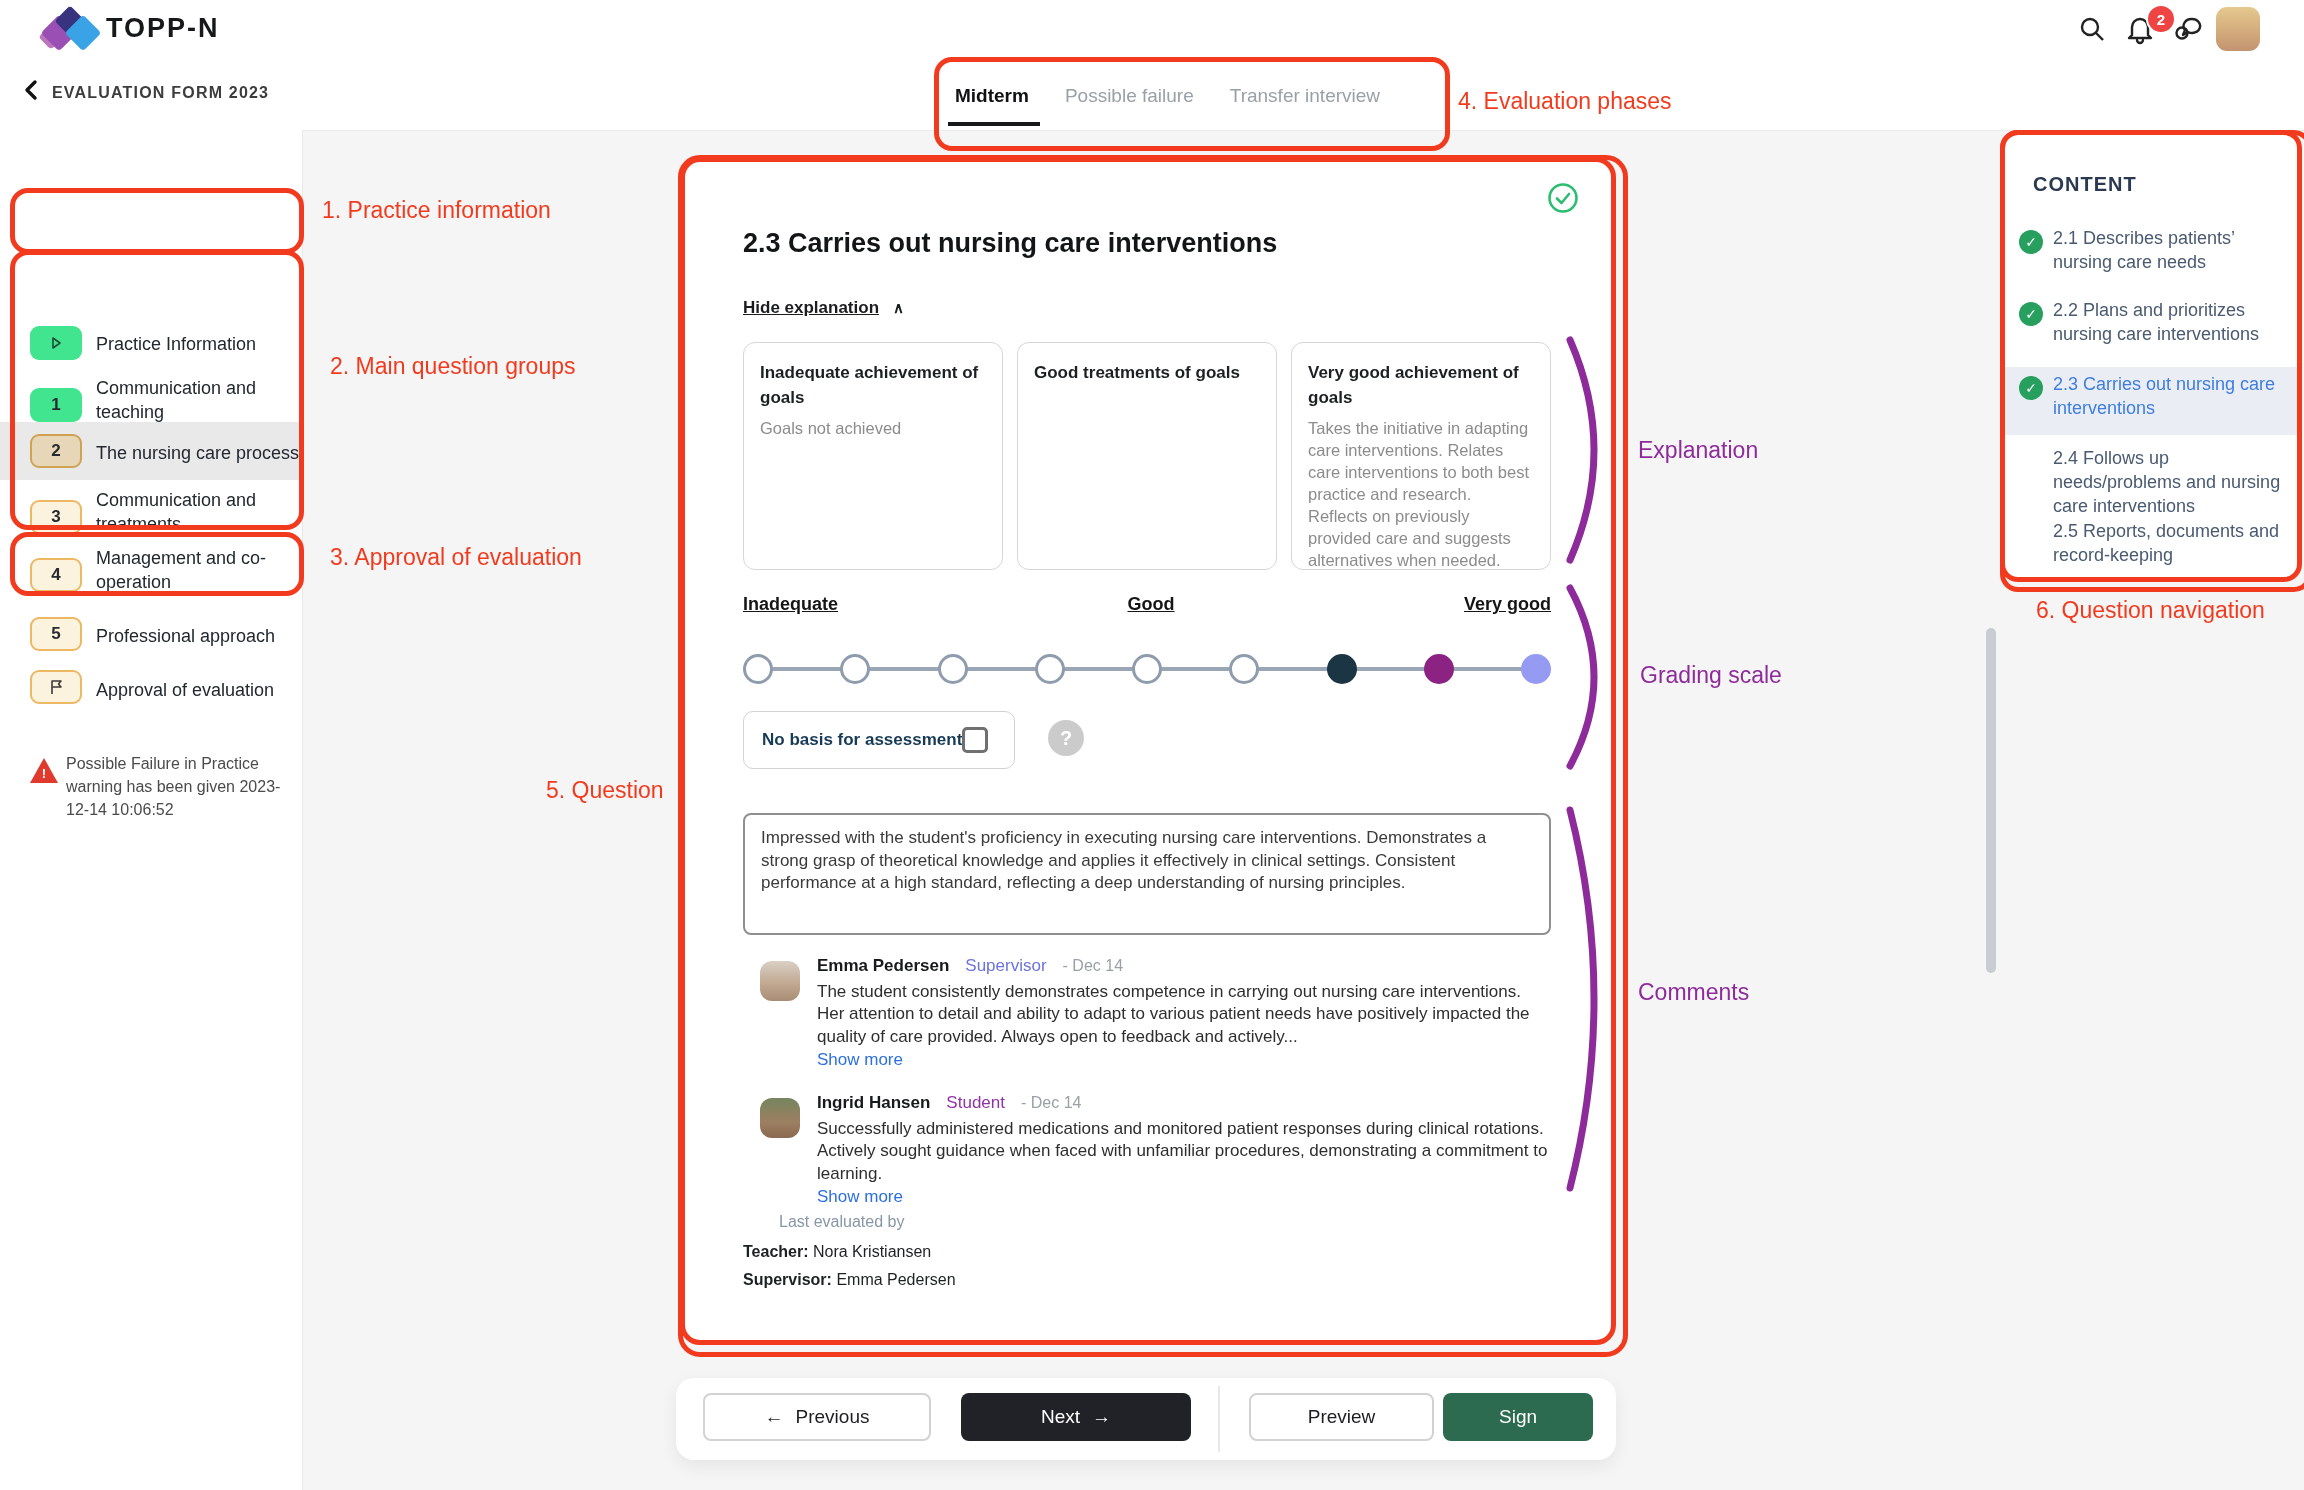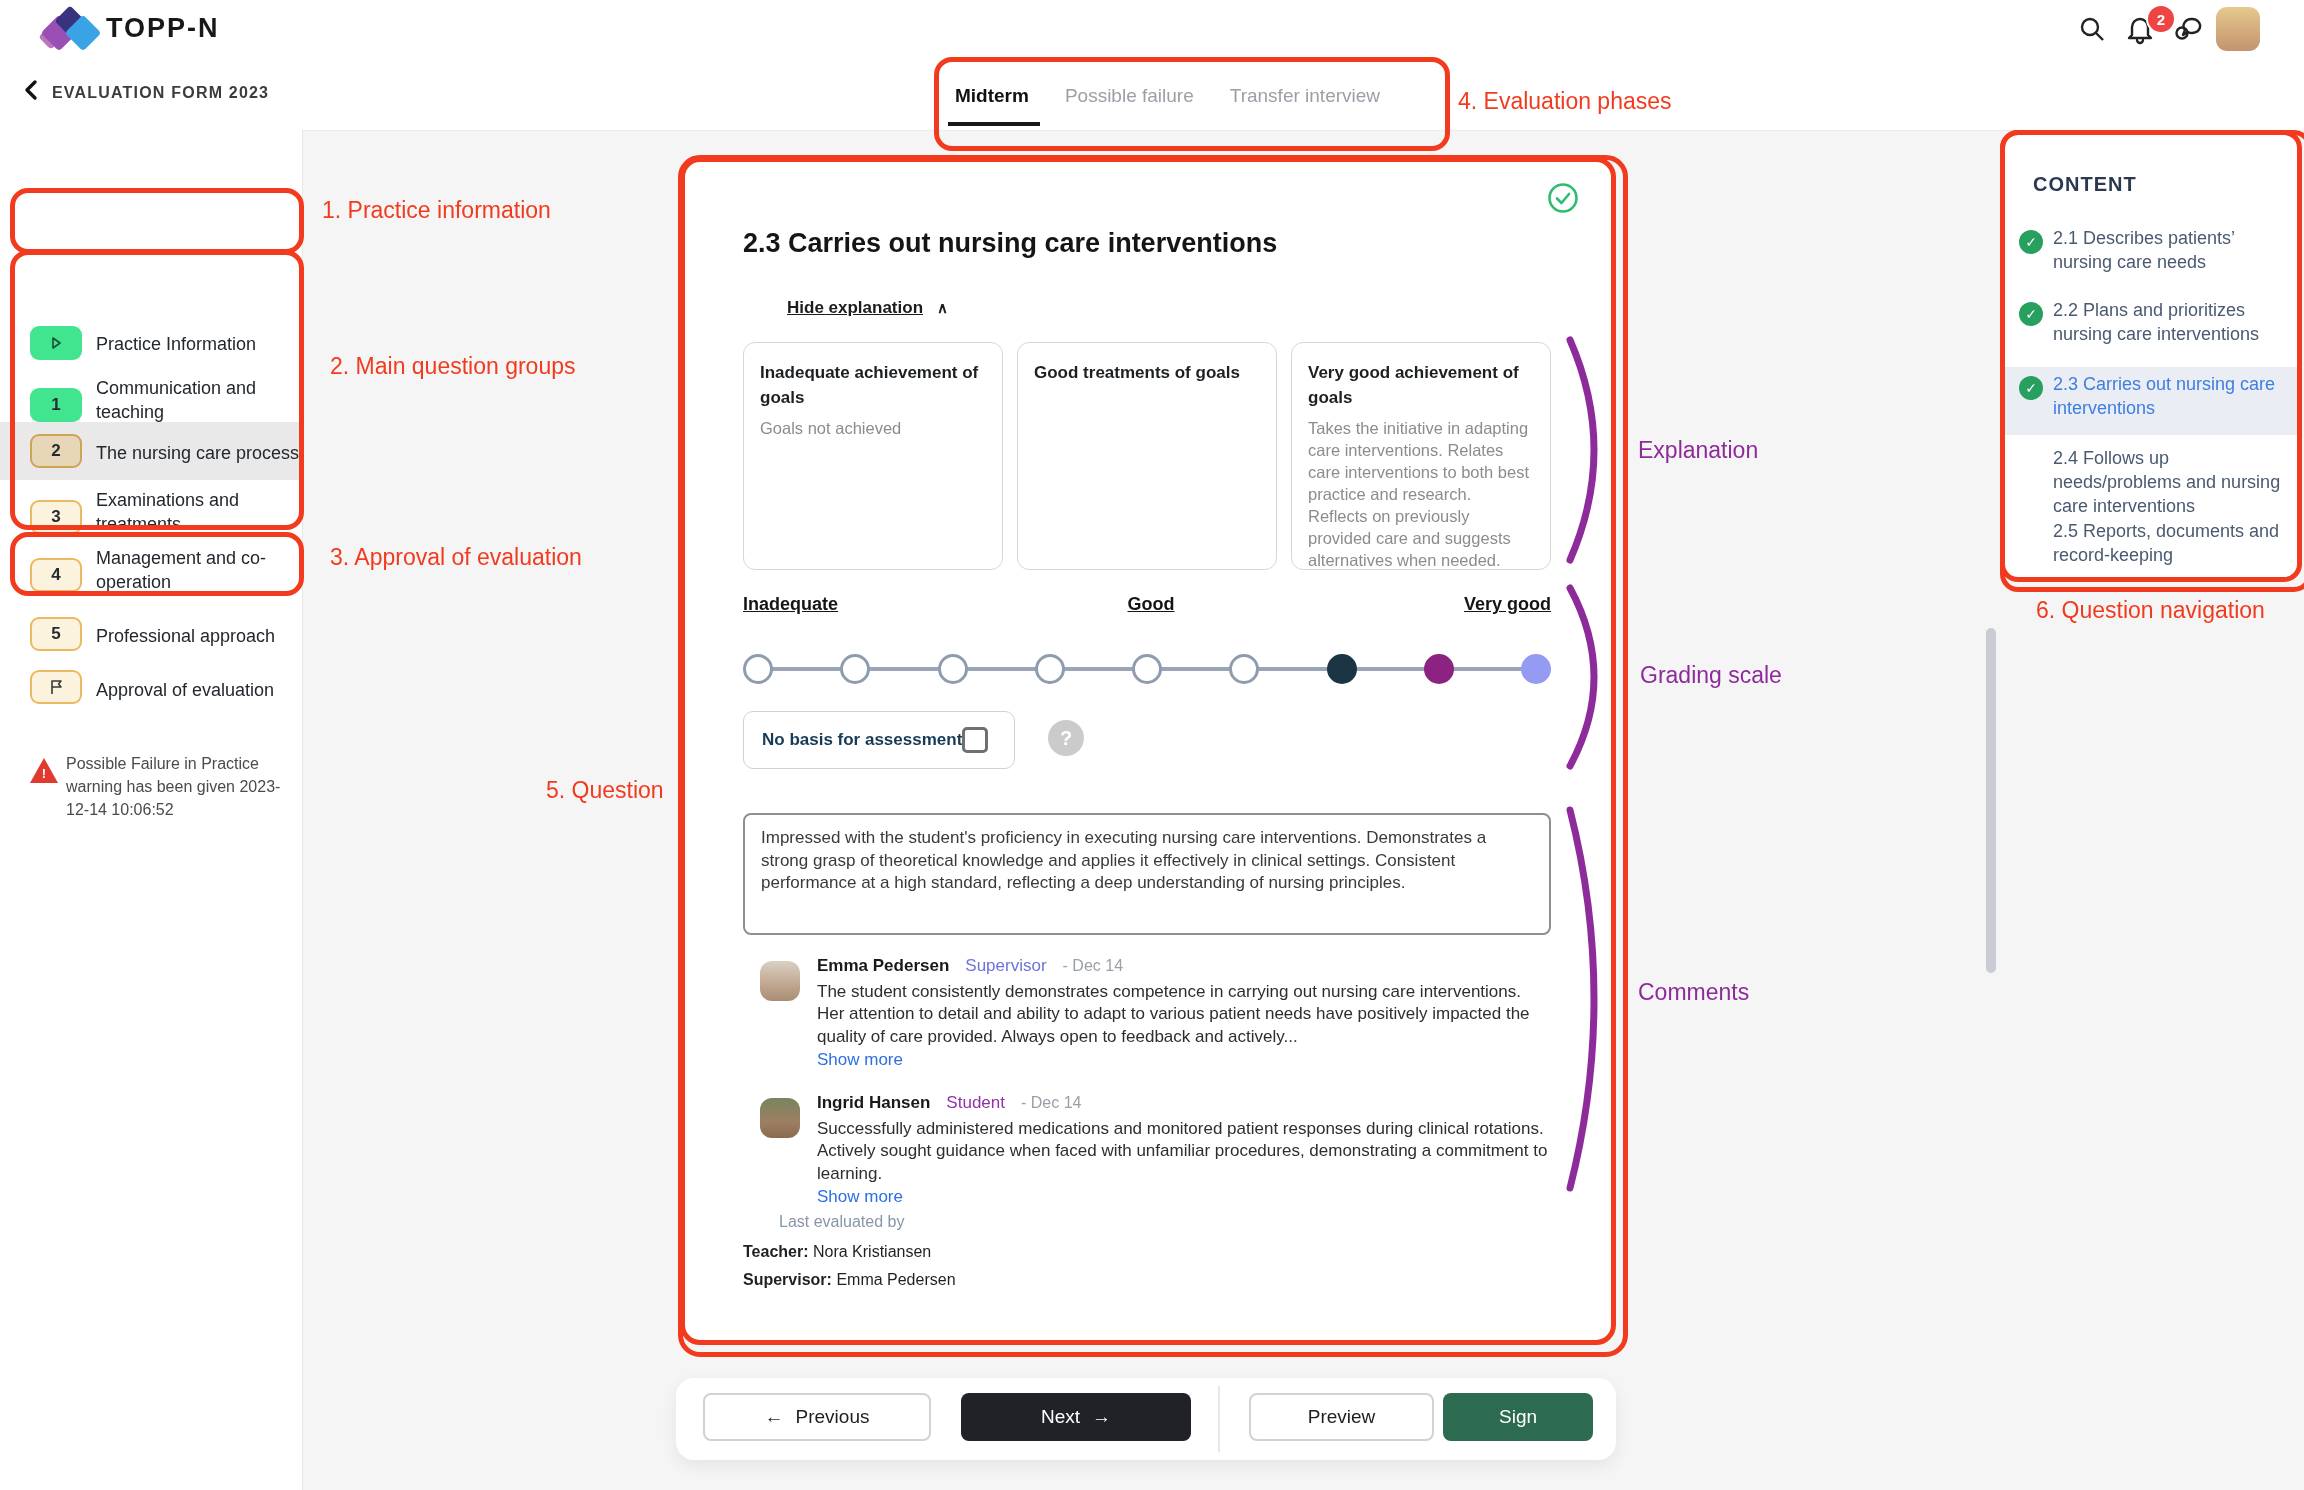--- a/index.html
+++ b/index.html
@@ -46,21 +46,21 @@
   .slabel{position:absolute;left:96px;font-size:18px;color:#23282e;line-height:1.35;width:205px;}
   .warn-tri{position:absolute;left:30px;top:628px;width:28px;height:25px;background:#e03a2f;
     clip-path:polygon(50% 0,100% 100%,0 100%);display:flex;align-items:flex-end;justify-content:center;}
   .warn-tri span{color:#fff;font-size:13px;font-weight:bold;line-height:1.4;}
   .swarn{position:absolute;left:66px;top:622px;width:218px;font-size:16px;color:#4b4b4b;line-height:1.45;}
 
   
   .qcard{position:absolute;left:680px;top:157px;width:936px;height:1188px;background:#fff;border:5px solid #f23b1e;border-radius:20px;box-sizing:border-box;}
   .qcheck{position:absolute;left:862px;top:20px;width:32px;height:32px;}
   .qtitle{position:absolute;left:58px;top:66px;font-size:27px;font-weight:bold;color:#131517;}
-  .hide-exp{position:absolute;left:58px;top:136px;font-size:17px;font-weight:bold;color:#1a1c1e;margin-left:44px;}
+  .hide-exp{position:absolute;left:58px;top:136px;font-size:17px;font-weight:bold;color:#1a1c1e;}
   .hide-exp .lbl{text-decoration:underline;}
   .hide-exp .chev{margin-left:14px;font-size:15px;text-decoration:none;display:inline-block;}
   .ecards{position:absolute;left:58px;top:180px;width:808px;display:flex;gap:14px;}
   .ecard{width:260px;height:228px;border:1px solid #d7d7d7;border-radius:12px;box-sizing:border-box;padding:18px 16px;background:#fff;}
   .ecard h4{margin:0 0 8px 0;font-size:17px;font-weight:bold;color:#1d2023;line-height:1.45;}
   .ecard p{margin:0;font-size:16.5px;color:#8c8c8c;line-height:1.33;}
   .scale-labels{position:absolute;left:58px;top:432px;width:808px;display:flex;justify-content:space-between;
     font-size:18px;font-weight:bold;color:#151515;}
   .scale-labels span{text-decoration:underline;}
   .scale-line{position:absolute;left:73px;top:505px;width:778px;height:4px;background:#9aa6b6;}
@@ -179,21 +179,21 @@
       <span class="slabel" style="top:246px;">Communication and teaching</span>
     </div>
 
     <div>
       <span class="sbadge tan" style="top:304px;">2</span>
       <span class="slabel" style="top:311px;">The nursing care process</span>
     </div>
 
     <div>
       <span class="sbadge cream" style="top:370px;">3</span>
-      <span class="slabel" style="top:358px;">Examinations and treatments</span>
+      <span class="slabel" style="top:358px;">Communication and treatments</span>
     </div>
 
     <div>
       <span class="sbadge cream" style="top:428px;">4</span>
       <span class="slabel" style="top:416px;">Management and co-operation</span>
     </div>
 
     <div>
       <span class="sbadge cream" style="top:487px;">5</span>
       <span class="slabel" style="top:494px;">Professional approach</span>

